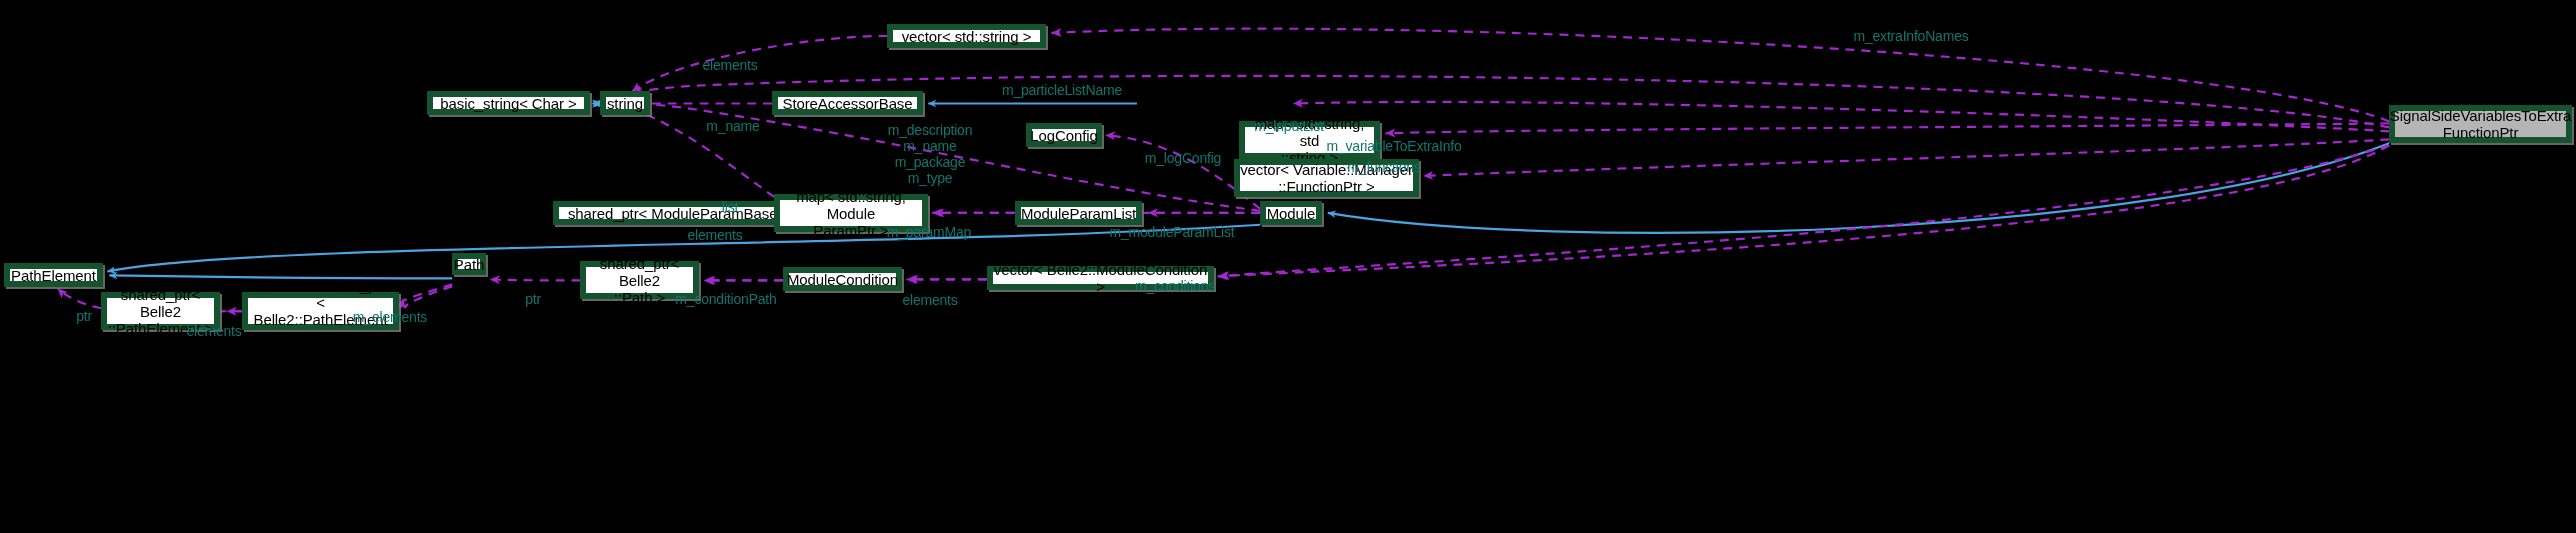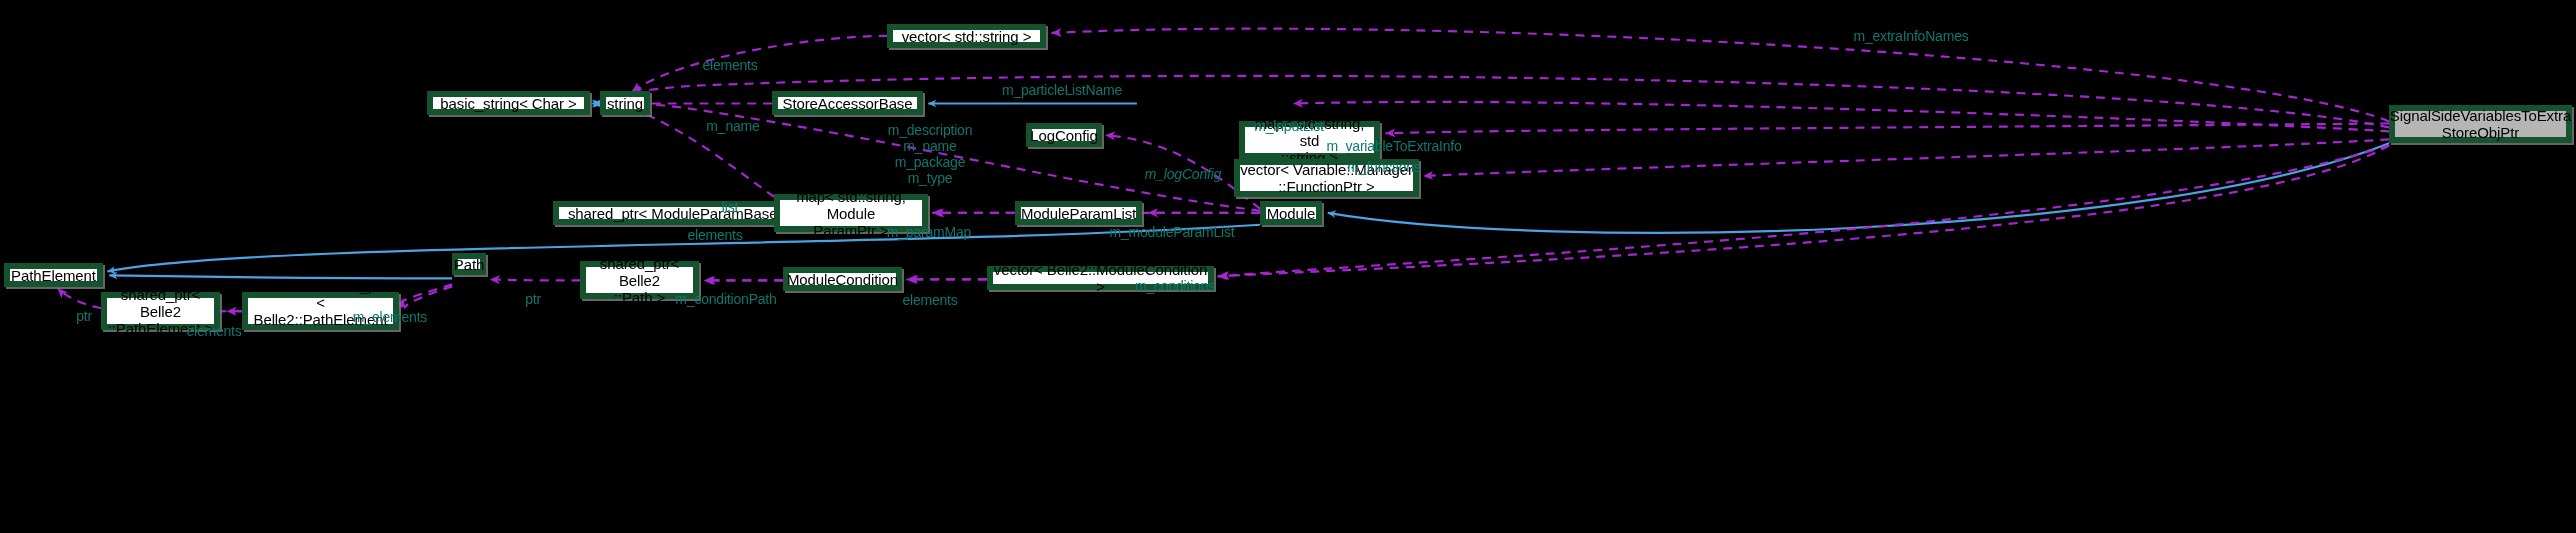--- a/index.html
+++ b/index.html
@@ -139,42 +139,42 @@
   <div class="node" style="left:1239px;top:121px;width:141px;height:38px;">map&lt; std::string, std
 ::string &gt;</div>
   <div class="node" style="left:1234px;top:159px;width:185px;height:38px;">vector&lt; Variable::Manager
 ::FunctionPtr &gt;</div>
   <div class="node" style="left:553px;top:201px;width:252px;height:24px;">shared_ptr&lt; ModuleParamBase &gt;</div>
   <div class="node" style="left:774px;top:194px;width:154px;height:38px;">map&lt; std::string, Module
 ParamPtr &gt;</div>
   <div class="node" style="left:1015px;top:201px;width:127px;height:24px;">ModuleParamList</div>
   <div class="node" style="left:1260px;top:201px;width:62px;height:24px;">Module</div>
   <div class="node hl" style="left:2389px;top:105px;width:183px;height:38px;">SignalSideVariablesToExtra
-StoreObjPtr</div>
+FunctionPtr</div>
   <div class="node" style="left:4px;top:263px;width:99px;height:24px;">PathElement</div>
   <div class="node" style="left:452px;top:253px;width:34px;height:22px;">Path</div>
   <div class="node" style="left:580px;top:261px;width:119px;height:38px;">shared_ptr&lt; Belle2
 ::Path &gt;</div>
   <div class="node" style="left:783px;top:267px;width:119px;height:24px;">ModuleCondition</div>
   <div class="node" style="left:987px;top:266px;width:227px;height:24px;">vector&lt; Belle2::ModuleCondition &gt;</div>
   <div class="node" style="left:101px;top:292px;width:119px;height:38px;">shared_ptr&lt; Belle2
 ::PathElement &gt;</div>
   <div class="node" style="left:242px;top:292px;width:157px;height:38px;">list&lt; std::shared_ptr
 &lt; Belle2::PathElement &gt; &gt;</div>
 
   <div class="edge-label" style="left:1911px;top:8px;">m_extraInfoNames</div>
   <div class="edge-label" style="left:730px;top:37px;">elements</div>
   <div class="edge-label" style="left:1062px;top:62px;">m_particleListName</div>
   <div class="edge-label" style="left:733px;top:98px;">m_name</div>
   <div class="edge-label" style="left:1289px;top:98px;">m_inputList</div>
   <div class="edge-label" style="left:930px;top:126px;">m_description
 m_name
 m_package
 m_type</div>
-  <div class="edge-label" style="left:1183px;top:146px;font-style:italic;">m_logConfig</div>
+  <div class="edge-label" style="left:1183px;top:130px;">m_logConfig</div>
   <div class="edge-label" style="left:1394px;top:118px;">m_variableToExtraInfo</div>
   <div class="edge-label" style="left:1384px;top:139px;">m_functions</div>
   <div class="edge-label" style="left:730px;top:179px;">list</div>
   <div class="edge-label" style="left:715px;top:207px;">elements</div>
   <div class="edge-label" style="left:929px;top:204px;">m_paramMap</div>
   <div class="edge-label" style="left:1172px;top:204px;">m_moduleParamList</div>
   <div class="edge-label" style="left:1175px;top:258px;">m_conditions</div>
   <div class="edge-label" style="left:533px;top:271px;">ptr</div>
   <div class="edge-label" style="left:726px;top:271px;">m_conditionPath</div>
   <div class="edge-label" style="left:930px;top:272px;">elements</div>

